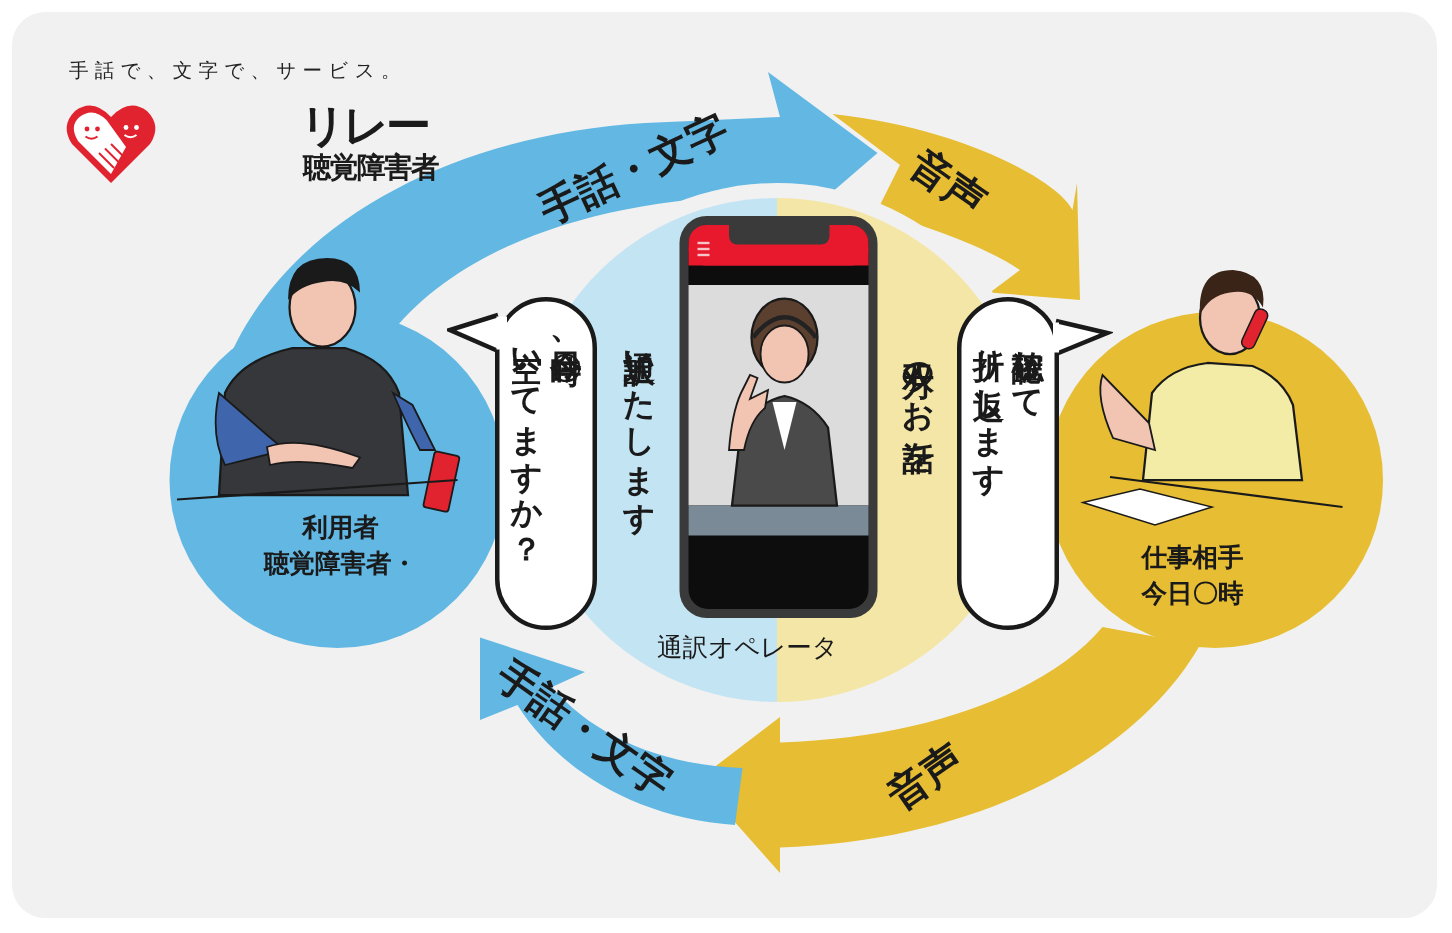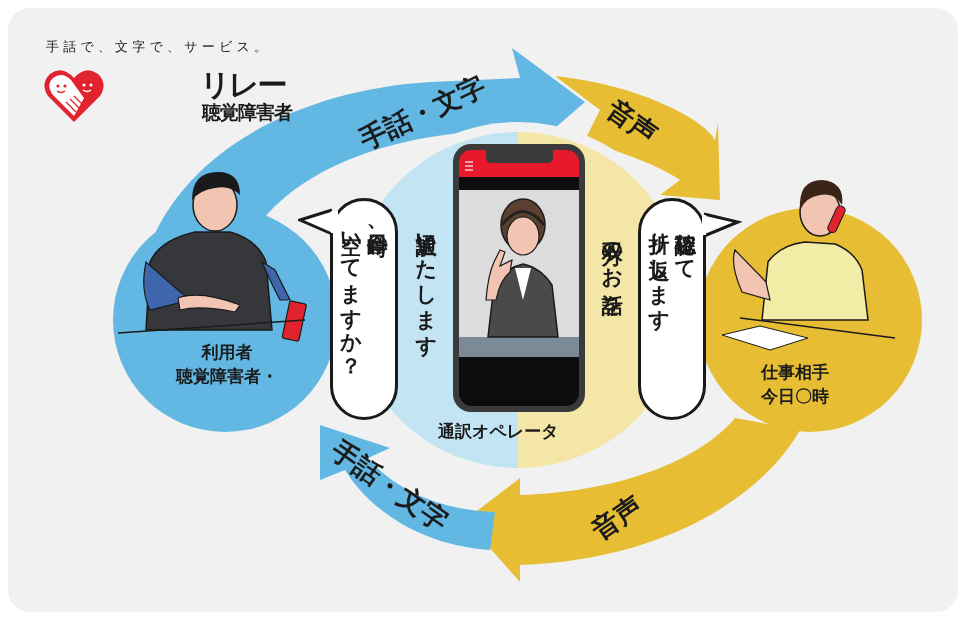--- a/index.html
+++ b/index.html
@@ -29,21 +29,21 @@
   .vtext {
     position: absolute; writing-mode: vertical-rl; font-size: 21px; font-weight: bold; color: #1a1a1a; line-height: 1.15; letter-spacing: 1px;
   }
   .bubble {
     position: absolute; background: #ffffff; border: 3px solid #1a1a1a; border-radius: 40px;
   }
   .bubble .vtext { position: static; margin: 0 auto; }
   .role-label {
     position: absolute; text-align: center; font-weight: bold; color: #1a1a1a; font-size: 17px; line-height: 24px;
   }
-  .op-label { position: absolute; left: 438px; top: 420px; font-size: 17px; font-weight: bold; color:#1a1a1a; }
+  .op-label { position: absolute; left: 438px; top: 420px; font-size: 17px; font-weight: normal; color:#1a1a1a; }
 </style>
 </head>
 <body>
 
 <div class="card"></div>
 
 <svg class="stage" viewBox="0 0 968 622">
 
   <g>
     <circle cx="225" cy="320" r="112" fill="#62b8e3"></circle>

